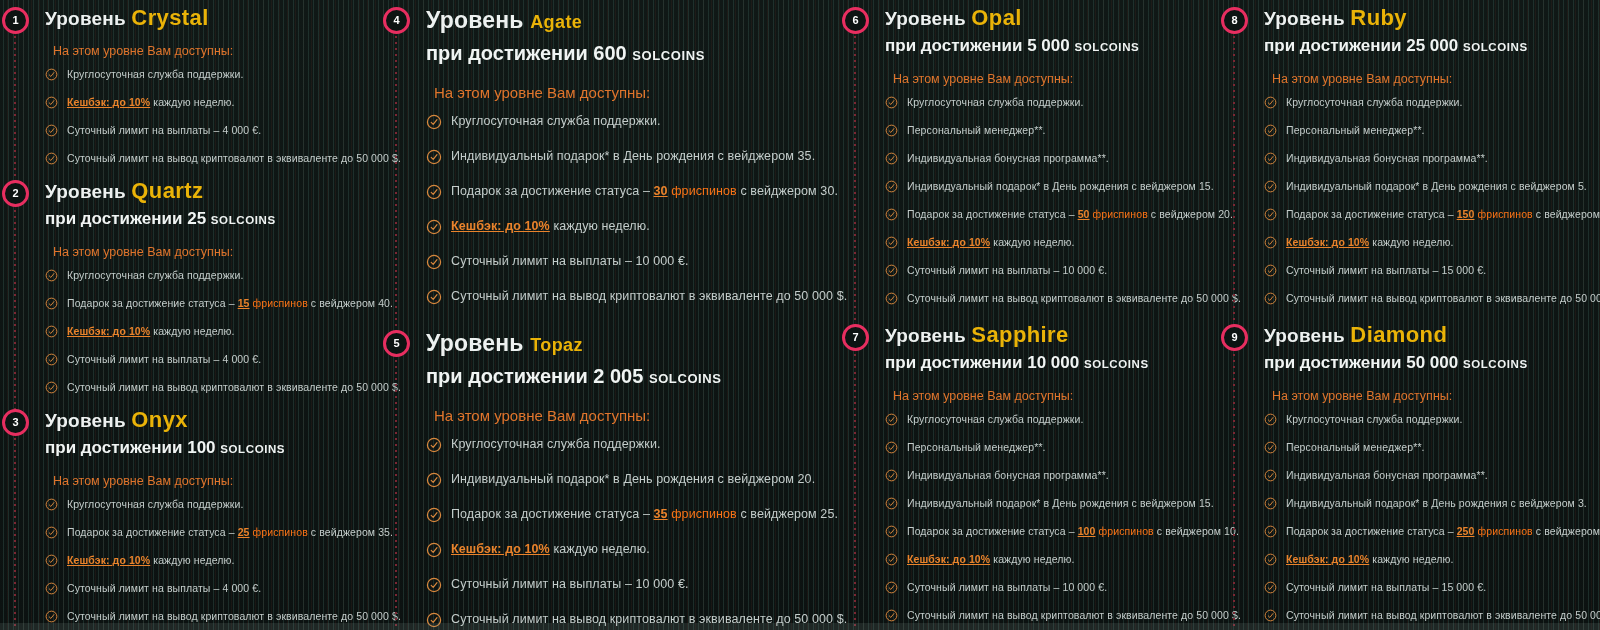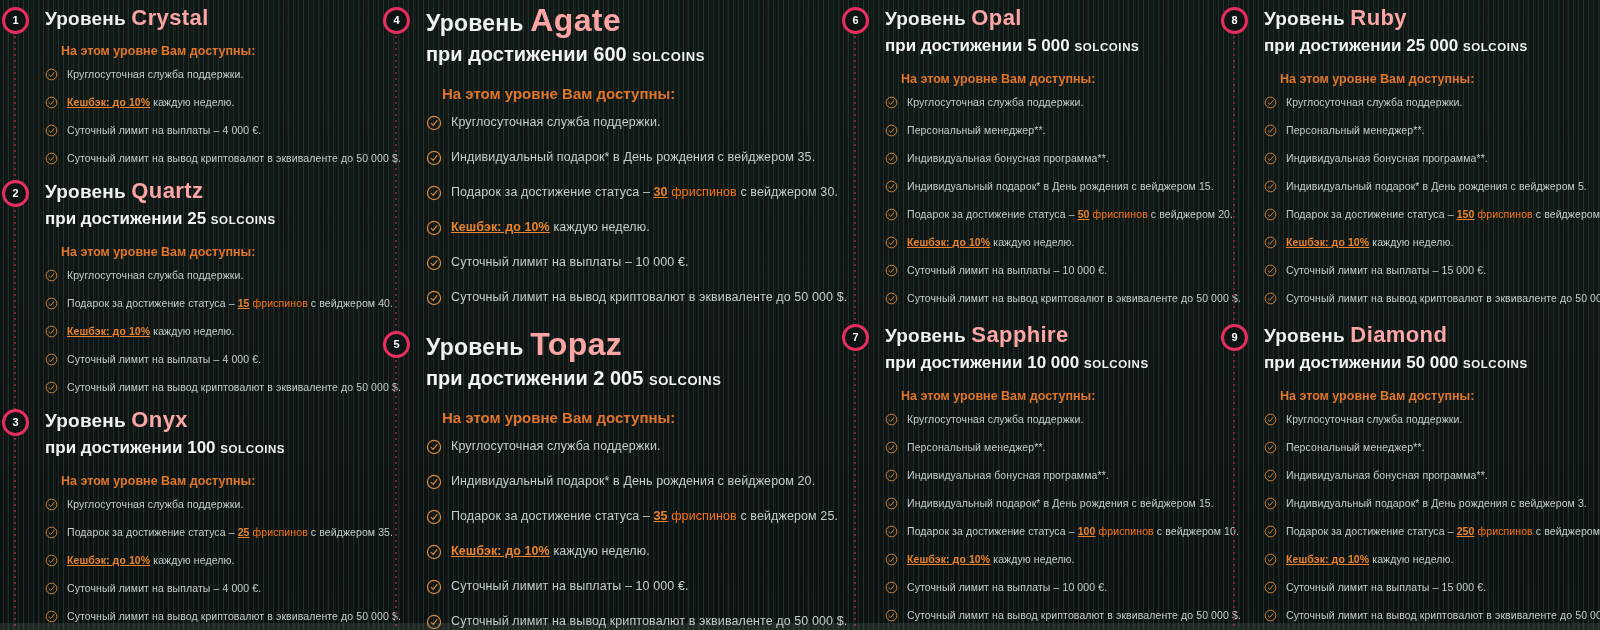--- a/index.html
+++ b/index.html
@@ -28,30 +28,30 @@
   .col-2 .level{margin-bottom:24px}
   .col-3 .level,.col-4 .level{margin-bottom:18px}
 
   .badge{
     position:absolute;left:0;top:1px;width:21px;height:21px;border:3px solid #e72e60;
     border-radius:50%;background:#0d1413;display:flex;align-items:center;justify-content:center;z-index:2;
   }
   .badge-num{color:#ffffff;font-size:11px;font-weight:700;line-height:1;}
 
   .title{margin:0;font-size:19px;line-height:24px;color:#edf1f0;font-weight:700;letter-spacing:.2px;white-space:nowrap;}
-  .title-name{color:#fca5a5;font-size:22px;font-weight:800;letter-spacing:.4px;}
+  .title-name{color:#eab308;font-size:22px;font-weight:800;letter-spacing:.4px;}
   .col-2 .title{font-size:23px;line-height:28px;}
-  .col-2 .title-name{font-size:32px;}
+  .col-2 .title-name{font-size:18px;}
 
   .threshold{margin:3px 0 0;font-size:17px;line-height:24px;font-weight:700;color:#f0f4f3;white-space:nowrap;}
   .th-currency{font-size:11.5px;letter-spacing:.6px;}
   .col-2 .threshold{font-size:20px;line-height:26px;margin-top:4px;}
   .col-2 .th-currency{font-size:13px;}
 
-  .avail{margin:13px 16px 0;font-size:12.5px;font-weight:700;color:#e0752c;line-height:14px;white-space:nowrap;}
+  .avail{margin:13px 8px 0;font-size:12.5px;font-weight:400;color:#e0752c;line-height:14px;white-space:nowrap;}
   .col-2 .avail{margin-top:16px;font-size:15px;line-height:16px;}
 
   .benefits{list-style:none;margin:9px 0 0;padding:0;}
   .col-2 .benefits{margin-top:12px;}
   .benefits li{display:flex;align-items:center;gap:9px;margin-bottom:14px;line-height:14px;white-space:nowrap;}
   .col-2 .benefits li{margin-bottom:18px;line-height:17px;}
   .benefits li:last-child{margin-bottom:0;}
   .check{width:13px;height:13px;flex:none;}
   .col-2 .check{width:16px;height:16px;}
   .benefit-text{font-size:10.5px;color:#c4cdcb;letter-spacing:.1px;}

